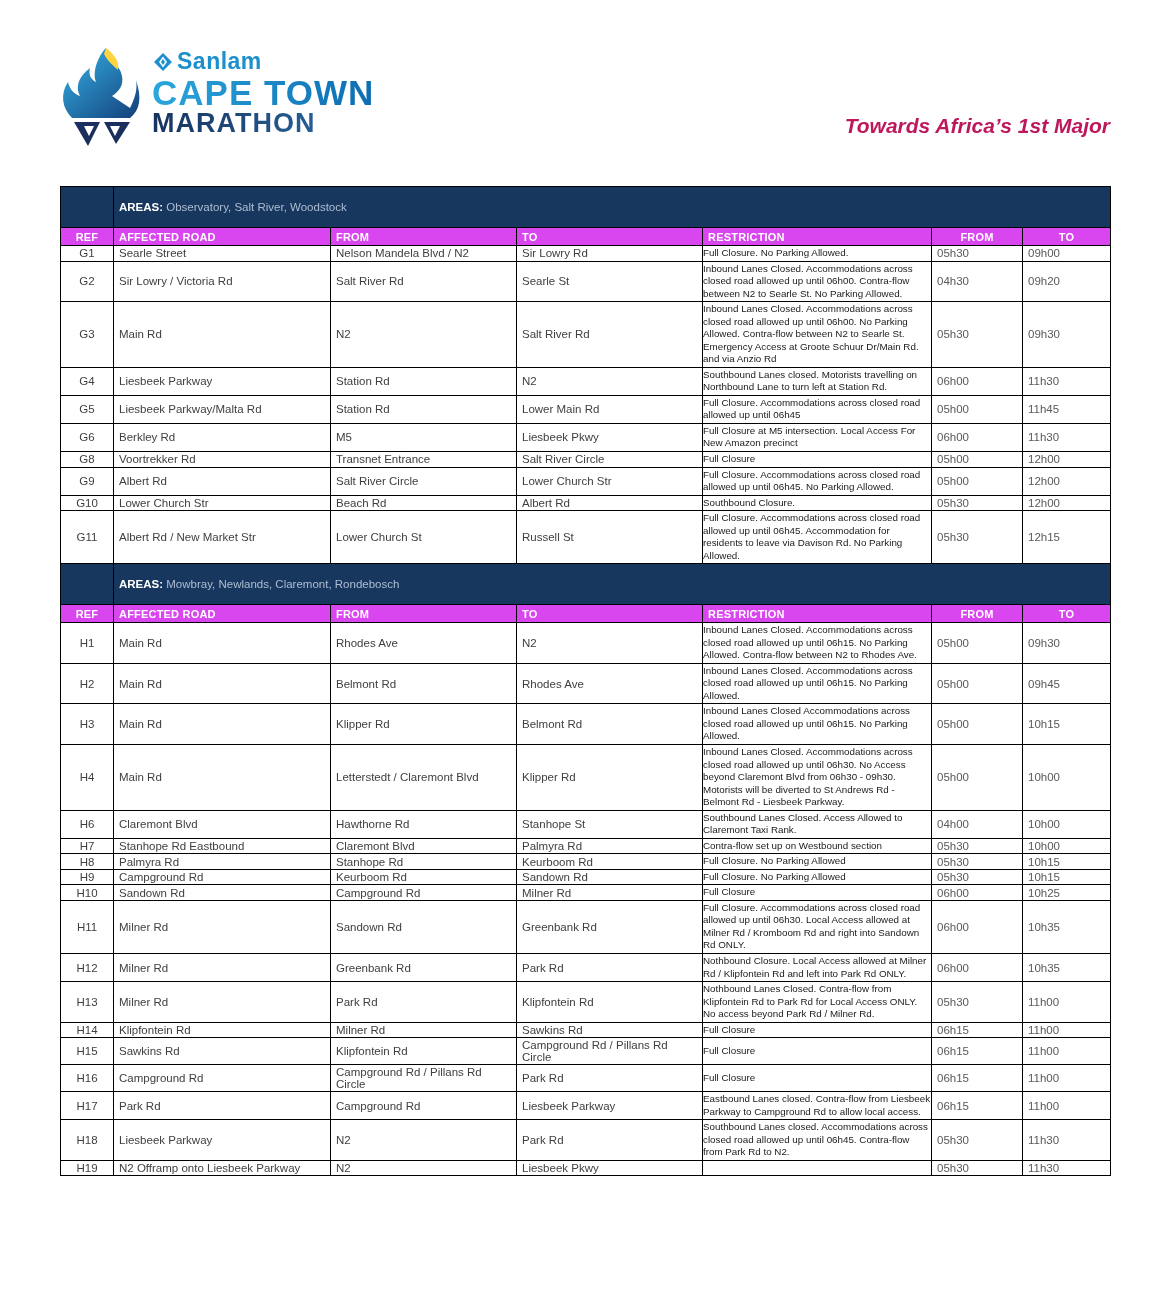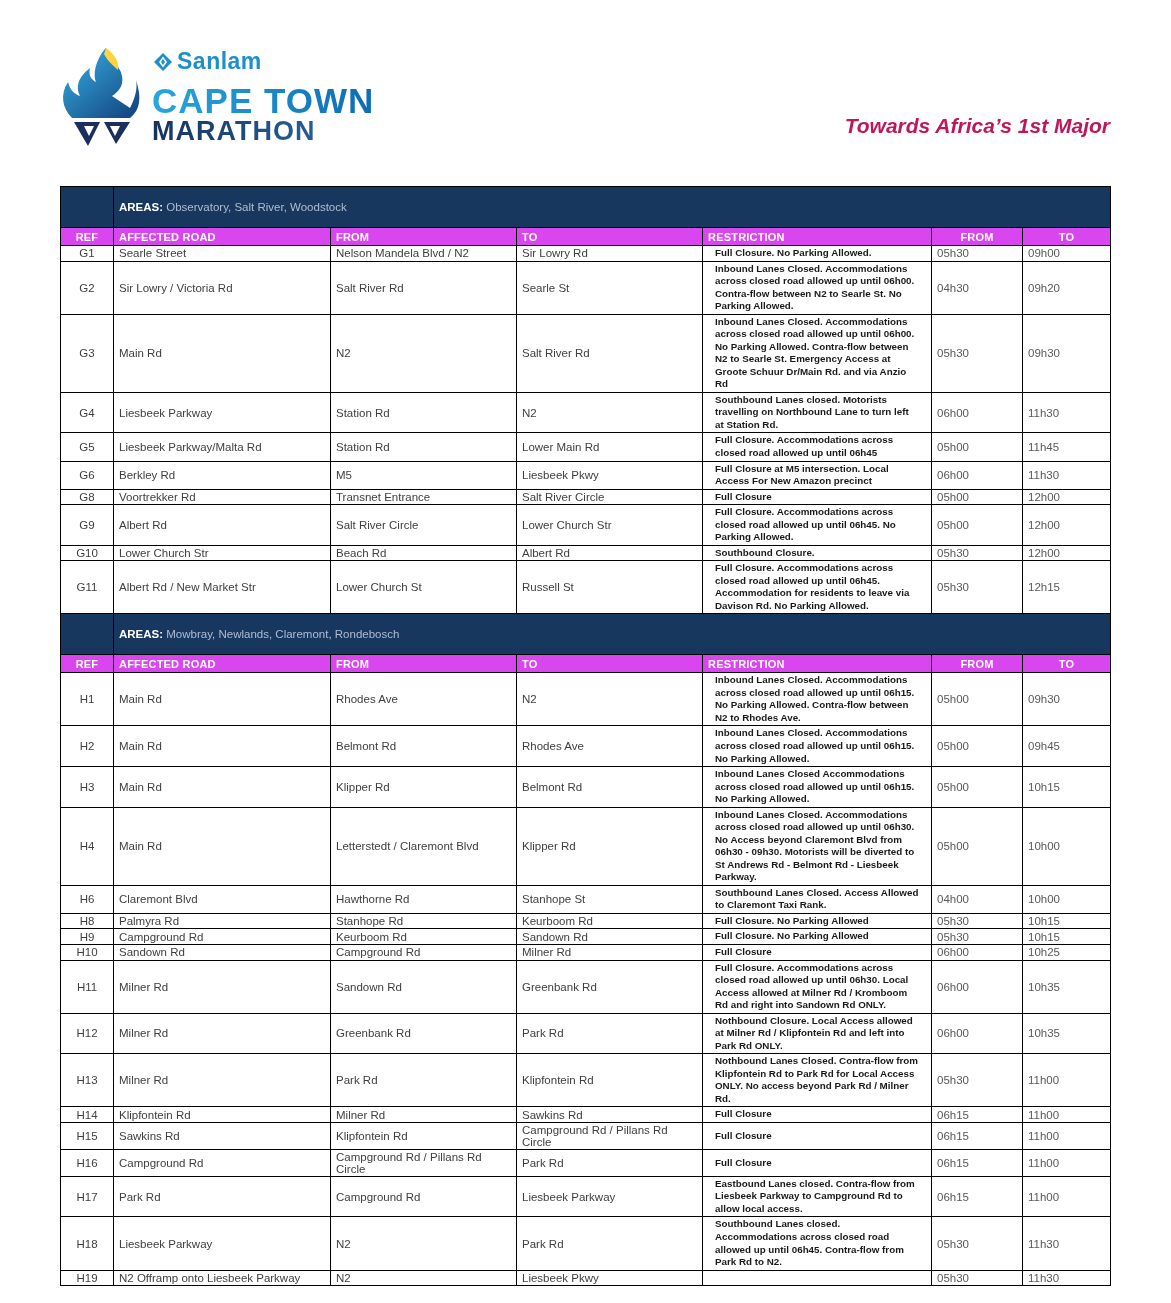--- a/index.html
+++ b/index.html
@@ -7,21 +7,21 @@
     width:1171px; min-height:1303px; background:#fff;
     font-family:"Liberation Sans", sans-serif; color:#333;
     position:relative;
   }
   .page { width:1171px; min-height:1303px; padding:42px 61px 40px 60px; }
 
   
   .top-bar { display:flex; justify-content:space-between; align-items:flex-end; height:108px; margin-bottom:36px; }
   .logo-wrap { display:flex; align-items:flex-start; }
   .logo-text { margin-left:10px; line-height:1; }
-  .sanlam-line { display:flex; align-items:center; margin:4px 0 10px 2px; }
+  .sanlam-line { display:flex; align-items:center; margin:4px 0 2px 2px; }
   .sanlam-word { font-size:23px; font-weight:bold; color:#1d8fcc; letter-spacing:0.5px; margin-left:5px; }
   .logo-line1 { font-size:35px; font-weight:800; letter-spacing:1px; color:#1796d2;
     background:linear-gradient(90deg,#2aa7dd,#0d6cb2); -webkit-background-clip:text; background-clip:text; -webkit-text-fill-color:transparent; }
   .logo-line2 { font-size:27px; font-weight:800; letter-spacing:1px; color:#1b3f77;
     background:linear-gradient(90deg,#17335f,#2d6da8); -webkit-background-clip:text; background-clip:text;text-decoration:underline; -webkit-text-fill-color:transparent; }
   .tagline { font-size:21px; font-weight:bold; font-style:italic; color:#be185d; padding-bottom:12px; }
 
   
   table.closures { border-collapse:collapse; table-layout:fixed; width:1050px; }
   table.closures td, table.closures th { border:1px solid #000; vertical-align:middle; overflow:hidden; }
@@ -37,21 +37,21 @@
   tr.area-row td { background:#17375e; color:#fff; font-size:11.5px; padding:14px 5px; height:19px; }
   .areas-label { font-weight:bold; color:#ffffff; }
   .areas-text  { color:#aebdd3; }
 
   tr.head-row th { background:#d946ef; color:#fff; font-size:11px; font-weight:bold;
     text-align:left; padding:2px 5px; height:18px; letter-spacing:0.2px; }
   tr.head-row th.center { text-align:center; }
 
   tr.data-row td { font-size:11.5px; color:#404040; padding:1px 5px; background:#fff; }
   tr.data-row td.ref   { text-align:center; }
-  tr.data-row td.restr { font-size:9.8px; color:#1a1a1a; line-height:1.28; padding:1px 12px;font-weight:bold; }
+  tr.data-row td.restr { font-size:9.8px; color:#1a1a1a; line-height:1.28; padding:1px 0; }
   tr.data-row td.time  { color:#595959; }
 </style>
 </head>
 <body>
 
 <div class="page">
 
   <div class="top-bar">
     <div class="logo-wrap">
       <svg width="82" height="104" viewBox="0 0 82 104">
@@ -248,20 +248,29 @@
         <tr class="data-row">
           <td class="ref">H6</td>
           <td class="road">Claremont Blvd</td>
           <td class="from">Hawthorne Rd</td>
           <td class="to">Stanhope St</td>
           <td class="restr">Southbound Lanes Closed. Access Allowed to Claremont Taxi Rank.</td>
           <td class="time">04h00</td>
           <td class="time">10h00</td>
         </tr>
         <tr class="data-row">
+          <td class="ref">H7</td>
+          <td class="road">Stanhope Rd Eastbound</td>
+          <td class="from">Claremont Blvd</td>
+          <td class="to">Palmyra Rd</td>
+          <td class="restr">Contra-flow set up on Westbound section</td>
+          <td class="time">05h30</td>
+          <td class="time">10h00</td>
+        </tr>
+        <tr class="data-row">
           <td class="ref">H8</td>
           <td class="road">Palmyra Rd</td>
           <td class="from">Stanhope Rd</td>
           <td class="to">Keurboom Rd</td>
           <td class="restr">Full Closure. No Parking Allowed</td>
           <td class="time">05h30</td>
           <td class="time">10h15</td>
         </tr>
         <tr class="data-row">
           <td class="ref">H9</td>

